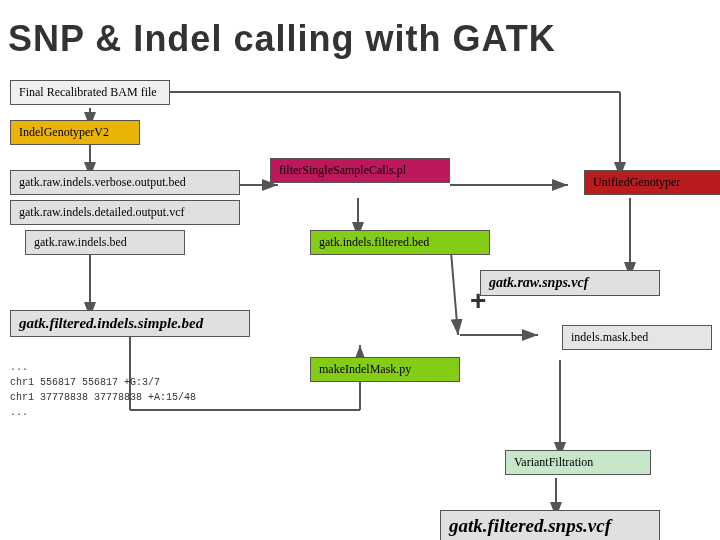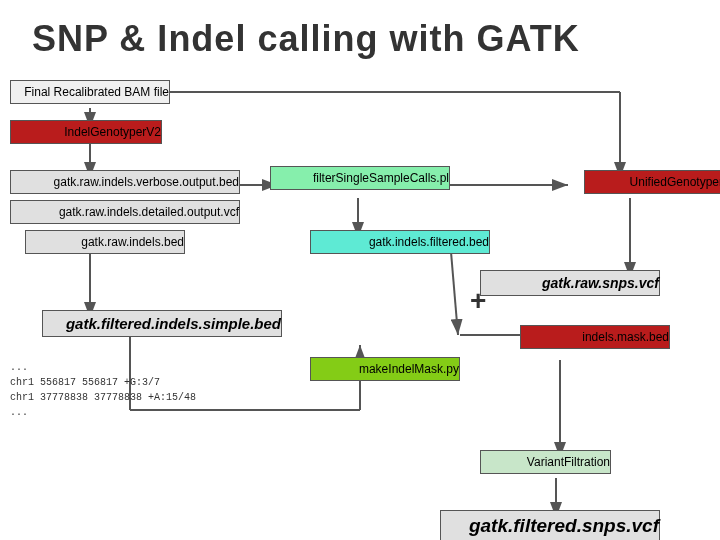--- a/index.html
+++ b/index.html
@@ -9,60 +9,61 @@
       width: 720px;
       height: 540px;
       overflow: hidden;
       position: relative;
     }
 
     .page-title {
       font-size: 36px;
       font-weight: bold;
       color: #333;
-      padding: 18px 20px 10px 32px;
+      padding: 18px 20px 10px 8px;
       letter-spacing: 1px;
     }
 
     .main-container {
       position: relative;
       width: 720px;
       height: 490px;
       padding: 0 10px;
     }
 
     
     .box {
       position: absolute;
       border: 1.5px solid #555;
       background: #f0f0f0;
       font-size: 12px;
-      padding: 4px 0;
-      text-align: right;
+      padding: 4px 8px;
+      text-align: left;
+      font-family: Liberation Serif, serif;
     }
 
     .box-bam {
       top: 10px;
       left: 10px;
       width: 160px;
     }
 
     .box-indel-genotyper {
       top: 50px;
       left: 10px;
-      width: 152px;
-      background: #b91c1c;
+      width: 130px;
+      background: #eab308;
       border-color: #555;
     }
 
     .box-filter-single {
-      top: 96px;
+      top: 88px;
       left: 270px;
       width: 180px;
-      background: #86efac;
+      background: #be185d;
     }
 
     .box-unified {
       top: 100px;
       left: 584px;
       width: 140px;
       background: #b91c1c;
     }
 
     .box-raw-indels-verbose {
@@ -84,63 +85,62 @@
       left: 10px;
       width: 160px;
       background: #e0e0e0;
       margin-left: 15px;
     }
 
     .box-indels-filtered {
       top: 160px;
       left: 310px;
       width: 180px;
-      background: #5eead4;
+      background: #84cc16;
     }
 
     .box-raw-snps {
       top: 200px;
       left: 480px;
       width: 180px;
       background: #e0e0e0;
       font-size: 14px;
       font-weight: bold;
       font-style: italic;
     }
 
     .box-filtered-indels-simple {
       top: 240px;
       left: 10px;
       width: 240px;
       background: #e0e0e0;
       font-size: 15px;
       font-weight: bold;
       font-style: italic;
-      margin-left: 32px;
     }
 
     .box-make-indel-mask {
       top: 255px;
       left: 310px;
       width: 150px;
       background: #84cc16;
       margin-top: 32px;
     }
 
     .box-indels-mask {
       top: 255px;
-      left: 520px;
+      left: 562px;
       width: 150px;
-      background: #b91c1c;
+      background: #e5e5e5;
     }
 
     .box-variant-filtration {
       top: 380px;
-      left: 480px;
-      width: 131px;
+      left: 505px;
+      width: 146px;
       background: #c8e6c9;
     }
 
     .box-filtered-snps {
       top: 440px;
       left: 440px;
       width: 220px;
       background: #e0e0e0;
       font-size: 19px;
       font-weight: bold;

